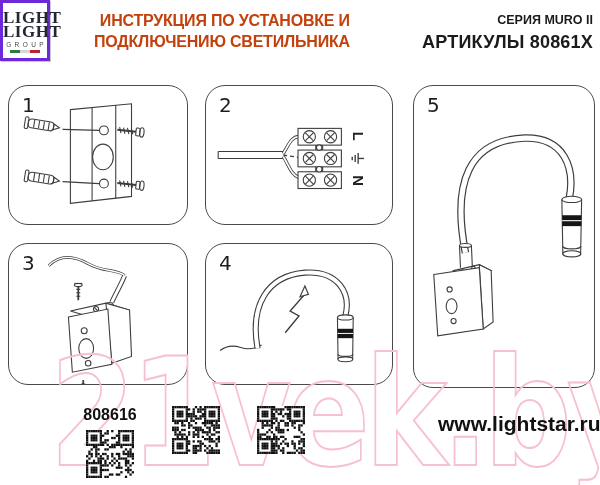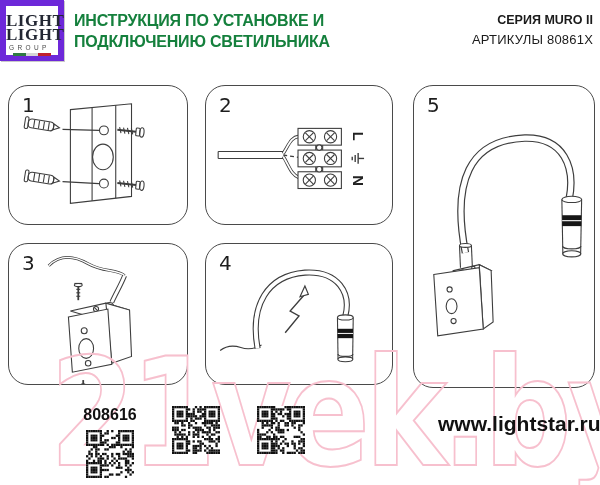--- a/index.html
+++ b/index.html
@@ -2,38 +2,38 @@
 <html><head>
 <meta charset="utf-8">
 <style>
   html,body{margin:0;padding:0}
   body{
     width:600px;height:485px;position:relative;background:#ffffff;
     font-family:"Liberation Sans",sans-serif;overflow:hidden;color:#1b1b1b;
   }
   
   .logo{
-    position:absolute;left:0;top:0;width:64px;height:61px;background:#fff;
-    border:6px solid #6d28d9;box-shadow:1px 1px 0 #c9c9c9;box-sizing:border-box;
-    text-align:left;z-index:3;
+    position:absolute;left:0;top:0;width:50px;height:61px;background:#fff;
+    border:3px solid #6d28d9;box-shadow:1px 1px 0 #c9c9c9;box-sizing:border-box;
+    text-align:right;z-index:3;
   }
   .logo-main{
     font-family:"Liberation Serif",serif;font-weight:700;font-size:17px;
     line-height:14px;color:#232733;margin-top:8px;letter-spacing:.5px;
   }
   .logo-group{font-size:6.5px;letter-spacing:3.4px;color:#4a4a4a;margin-top:2px;text-indent:3px}
   .logo-flag{display:flex;height:3px;margin:2px 7px 0 7px}
   .logo-flag span{flex:1}
   .title{
-    position:absolute;left:74px;top:10px;font-weight:700;font-size:16px;
-    line-height:21px;letter-spacing:-.2px;color:#15803d;z-index:2;
+    position:absolute;left:94px;top:10px;font-weight:700;font-size:16px;
+    line-height:21px;letter-spacing:-.2px;color:#c2410c;z-index:2;text-align:right;
   }
   .series-block{position:absolute;left:393px;top:13px;width:200px;text-align:right;z-index:2}
   .series-line1{font-weight:700;font-size:12.5px;margin-bottom:5px}
-  .series-line2{font-weight:400;font-size:13px;letter-spacing:.2px}
+  .series-line2{font-weight:700;font-size:18px;letter-spacing:.2px}
   
   .panel{
     position:absolute;border:1px solid #4a4a4a;border-radius:20px;background:#fff;
     box-sizing:border-box;z-index:1;
   }
   .num{
     position:absolute;left:13px;top:7px;font-size:20px;color:#1d1d1d;
     font-family:"DejaVu Sans",sans-serif;z-index:2;
   }
   .draw{position:absolute;left:0;top:0;width:100%;height:100%}

